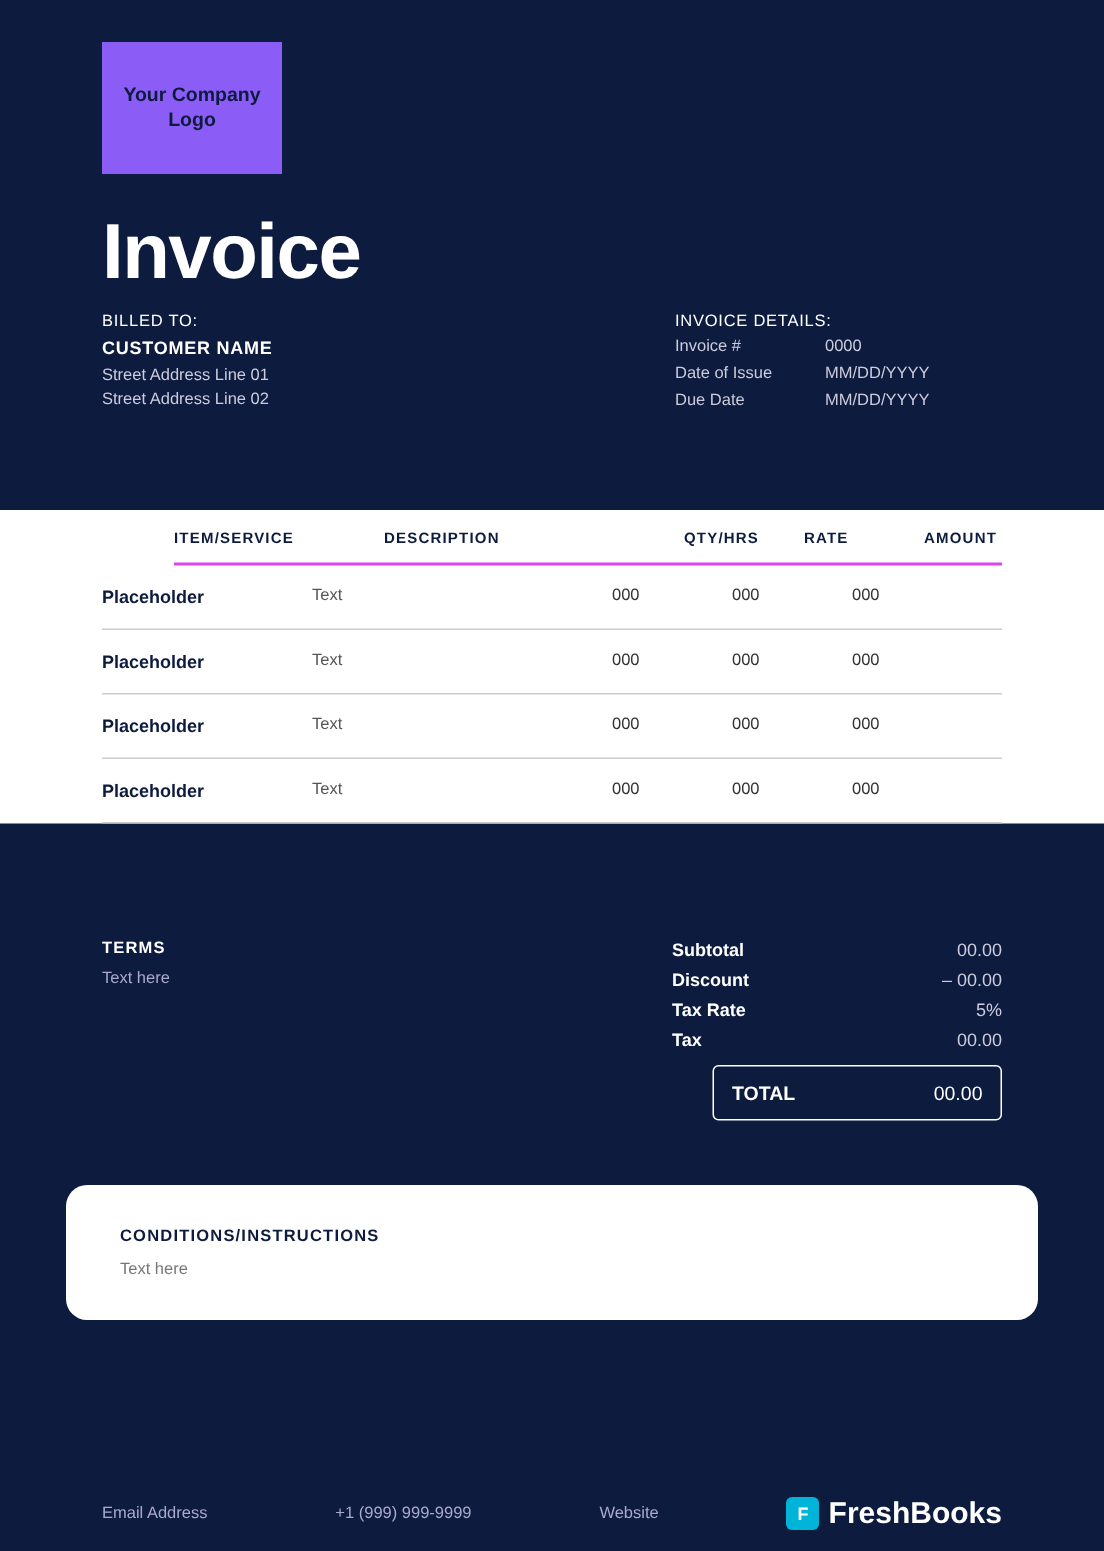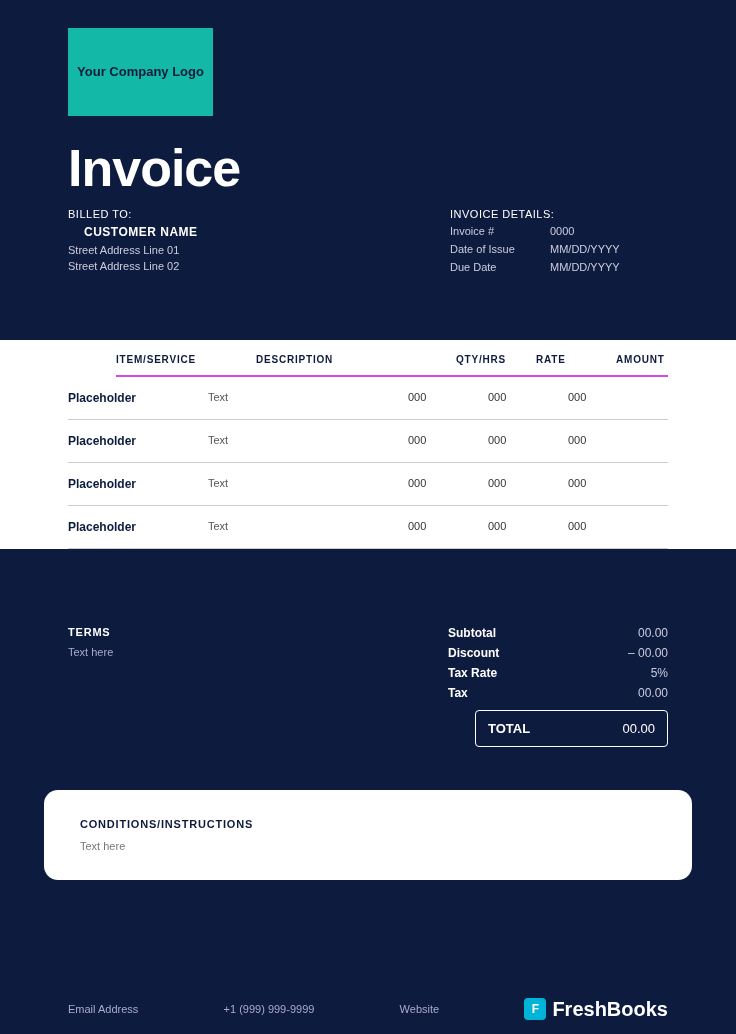--- a/index.html
+++ b/index.html
@@ -10,23 +10,23 @@
       font-family: Arial, sans-serif;
       color: #ffffff;
       position: relative;
     }
 
     
     .logo-box {
       position: absolute;
       top: 28px;
       left: 68px;
-      width: 145px;
+      width: 120px;
       height: 88px;
-      background-color: #14b8a6;
+      background-color: #8b5cf6;
       display: flex;
       align-items: center;
       justify-content: center;
       text-align: center;
       color: #0d1b3e;
       font-size: 13px;
       font-weight: bold;
       line-height: 1.3;
       padding: 8px;
     }
@@ -49,21 +49,21 @@
       left: 68px;
       font-size: 11px;
       font-weight: normal;
       color: #ffffff;
       letter-spacing: 0.5px;
     }
 
     .customer-name {
       position: absolute;
       top: 225px;
-      left: 84px;
+      left: 68px;
       font-size: 12px;
       font-weight: bold;
       color: #ffffff;
       letter-spacing: 0.5px;
     }
 
     .street-line1 {
       position: absolute;
       top: 244px;
       left: 68px;

